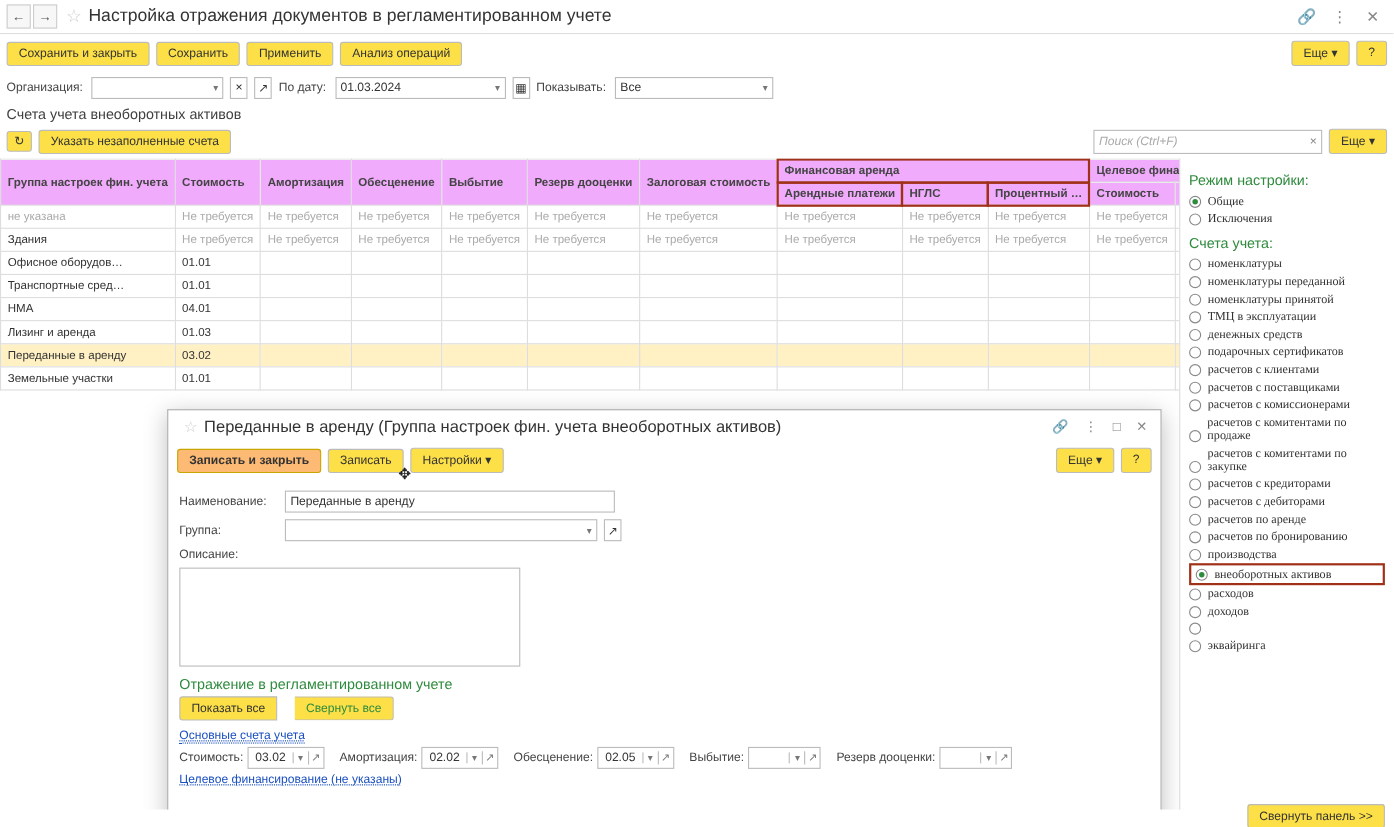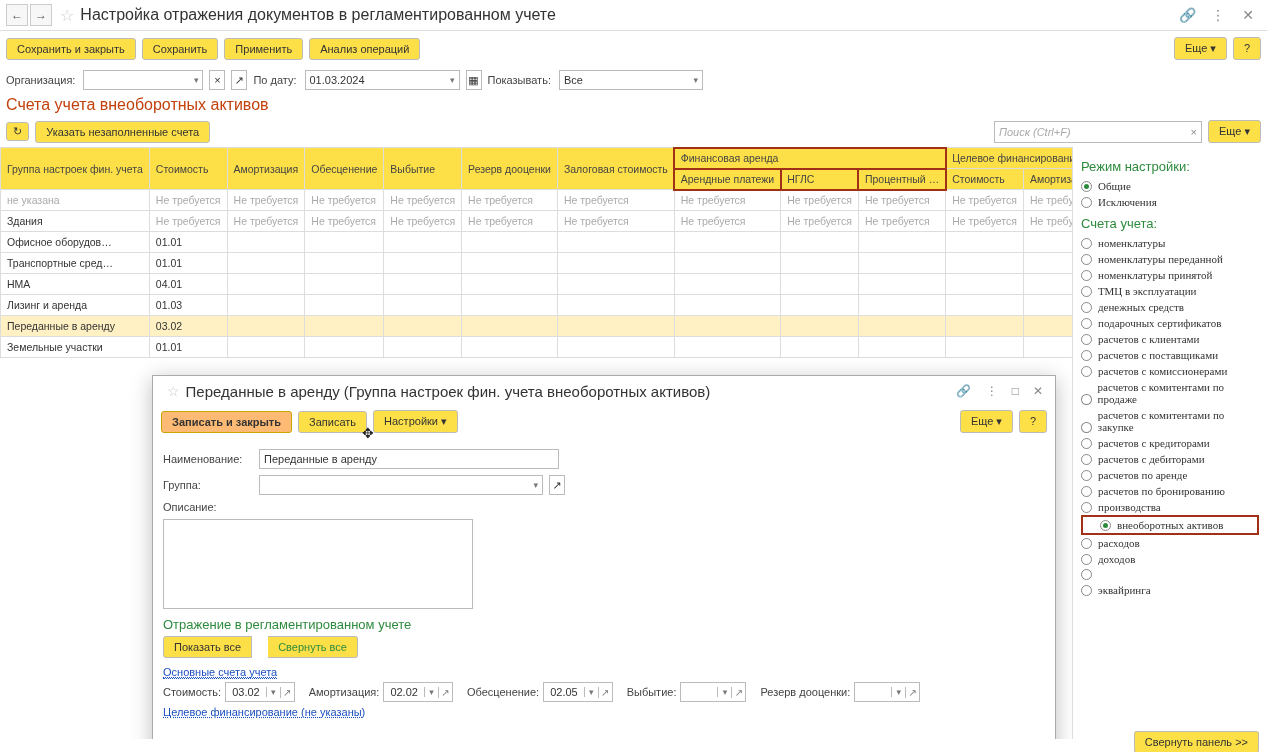--- a/index.html
+++ b/index.html
@@ -61,22 +61,22 @@
     border: 1px solid #bbb;
     background:#fff;
     height:20px;
     padding:0 4px;
     display:inline-flex;
     align-items:center;
   }
   .input.drop::after { content:"▾"; margin-left:auto; color:#777; font-size:9px; }
   .input.small { width:16px; justify-content:center; padding:0; }
   .section-title {
-    color: #c2410c;
-    font-size: 16px;
+    color: #404040;
+    font-size: 13px;
     padding: 2px 6px;
   }
   .subtoolbar {
     display:flex; align-items:center; padding:4px 6px; gap:6px;
   }
   .search-field {
     margin-left:auto; display:flex; align-items:center;
     border:1px solid #bbb; width:208px; height:22px; padding:0 4px;
     color:#aaa; font-style:italic;
   }
@@ -96,35 +96,35 @@
   .radio-item {
     display:flex; align-items:flex-end;
     padding:2px 0;
     gap:6px;
     font-family:Liberation Serif, serif;
   }
   .radio-dot {
     width:11px; height:11px; border:1px solid #888; border-radius:50%; display:inline-flex; align-items:center; justify-content:center;
   }
   .radio-dot.checked::after { content:""; width:5px; height:5px; background:#2e8b3d; border-radius:50%; }
-  .radio-item.highlight { border:2px solid #a03018; padding:2px 17px; }
+  .radio-item.highlight { border:2px solid #a03018; padding:2px 4px; }
   table.data {
     border-collapse:collapse;
     width:100%;
     font-size:10.5px;
   }
   table.data th, table.data td {
     border:1px solid #ddd;
     padding:4px 6px;
     text-align:left;
     white-space:nowrap;
     overflow:hidden;
     text-overflow:ellipsis;
   }
-  table.data th { background:#fde047; font-weight:normal; color:#444; }
+  table.data th { background:#f0abfc; font-weight:bold; color:#444; }
   .th-group-highlight { outline:2px solid #a03018; outline-offset:-1px; }
   table.data td.gray { color:#aaa; }
   tbody tr.selected td { background:#fff1c4; }
   .modal {
     position:absolute;
     left:152px; top:228px;
     width:904px; height:505px;
     background:#fff;
     border:1px solid #aaa;
     box-shadow:0 4px 20px rgba(0,0,0,.25);

